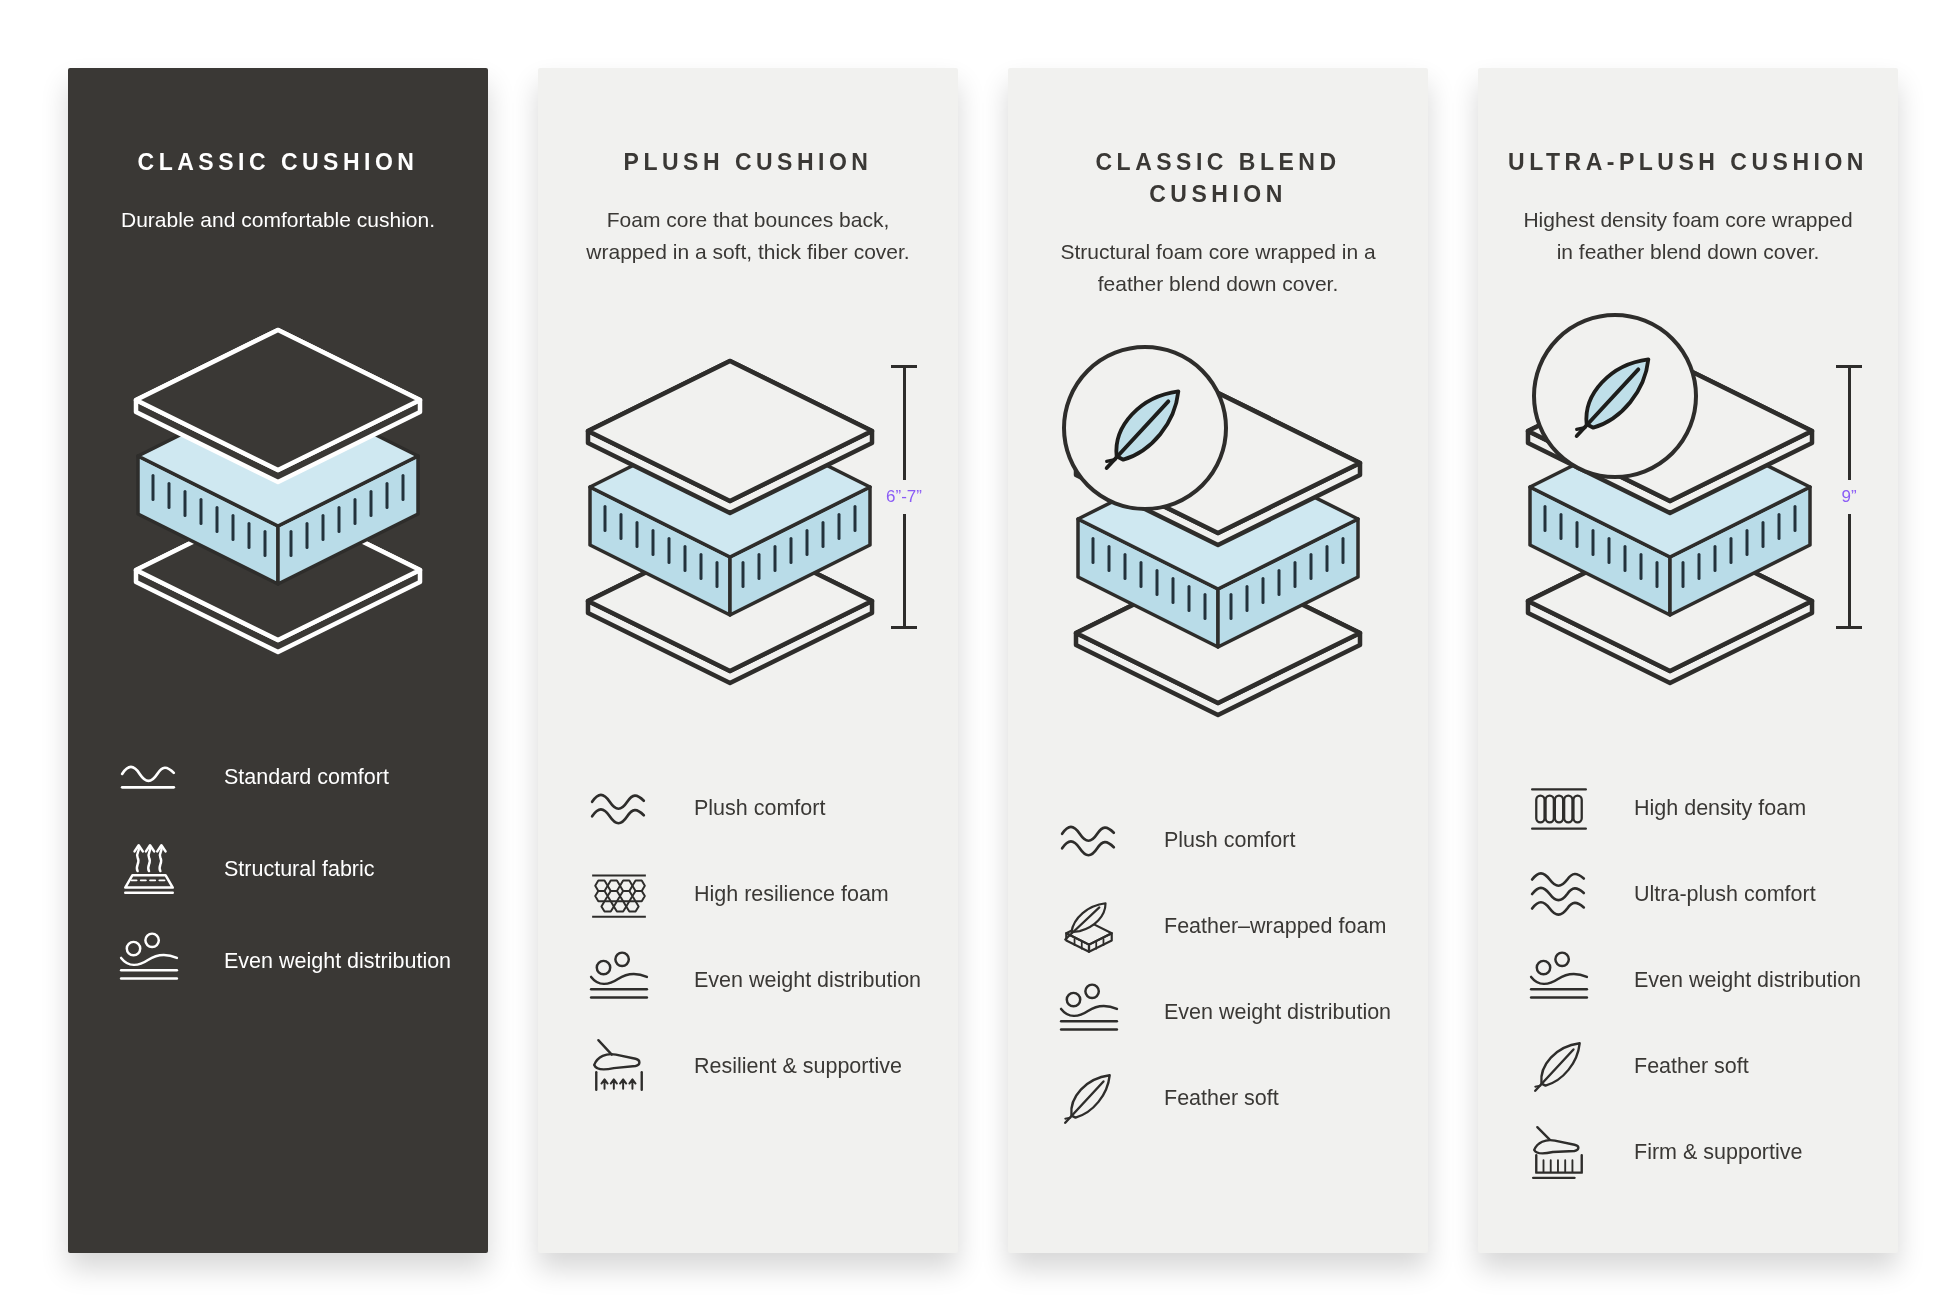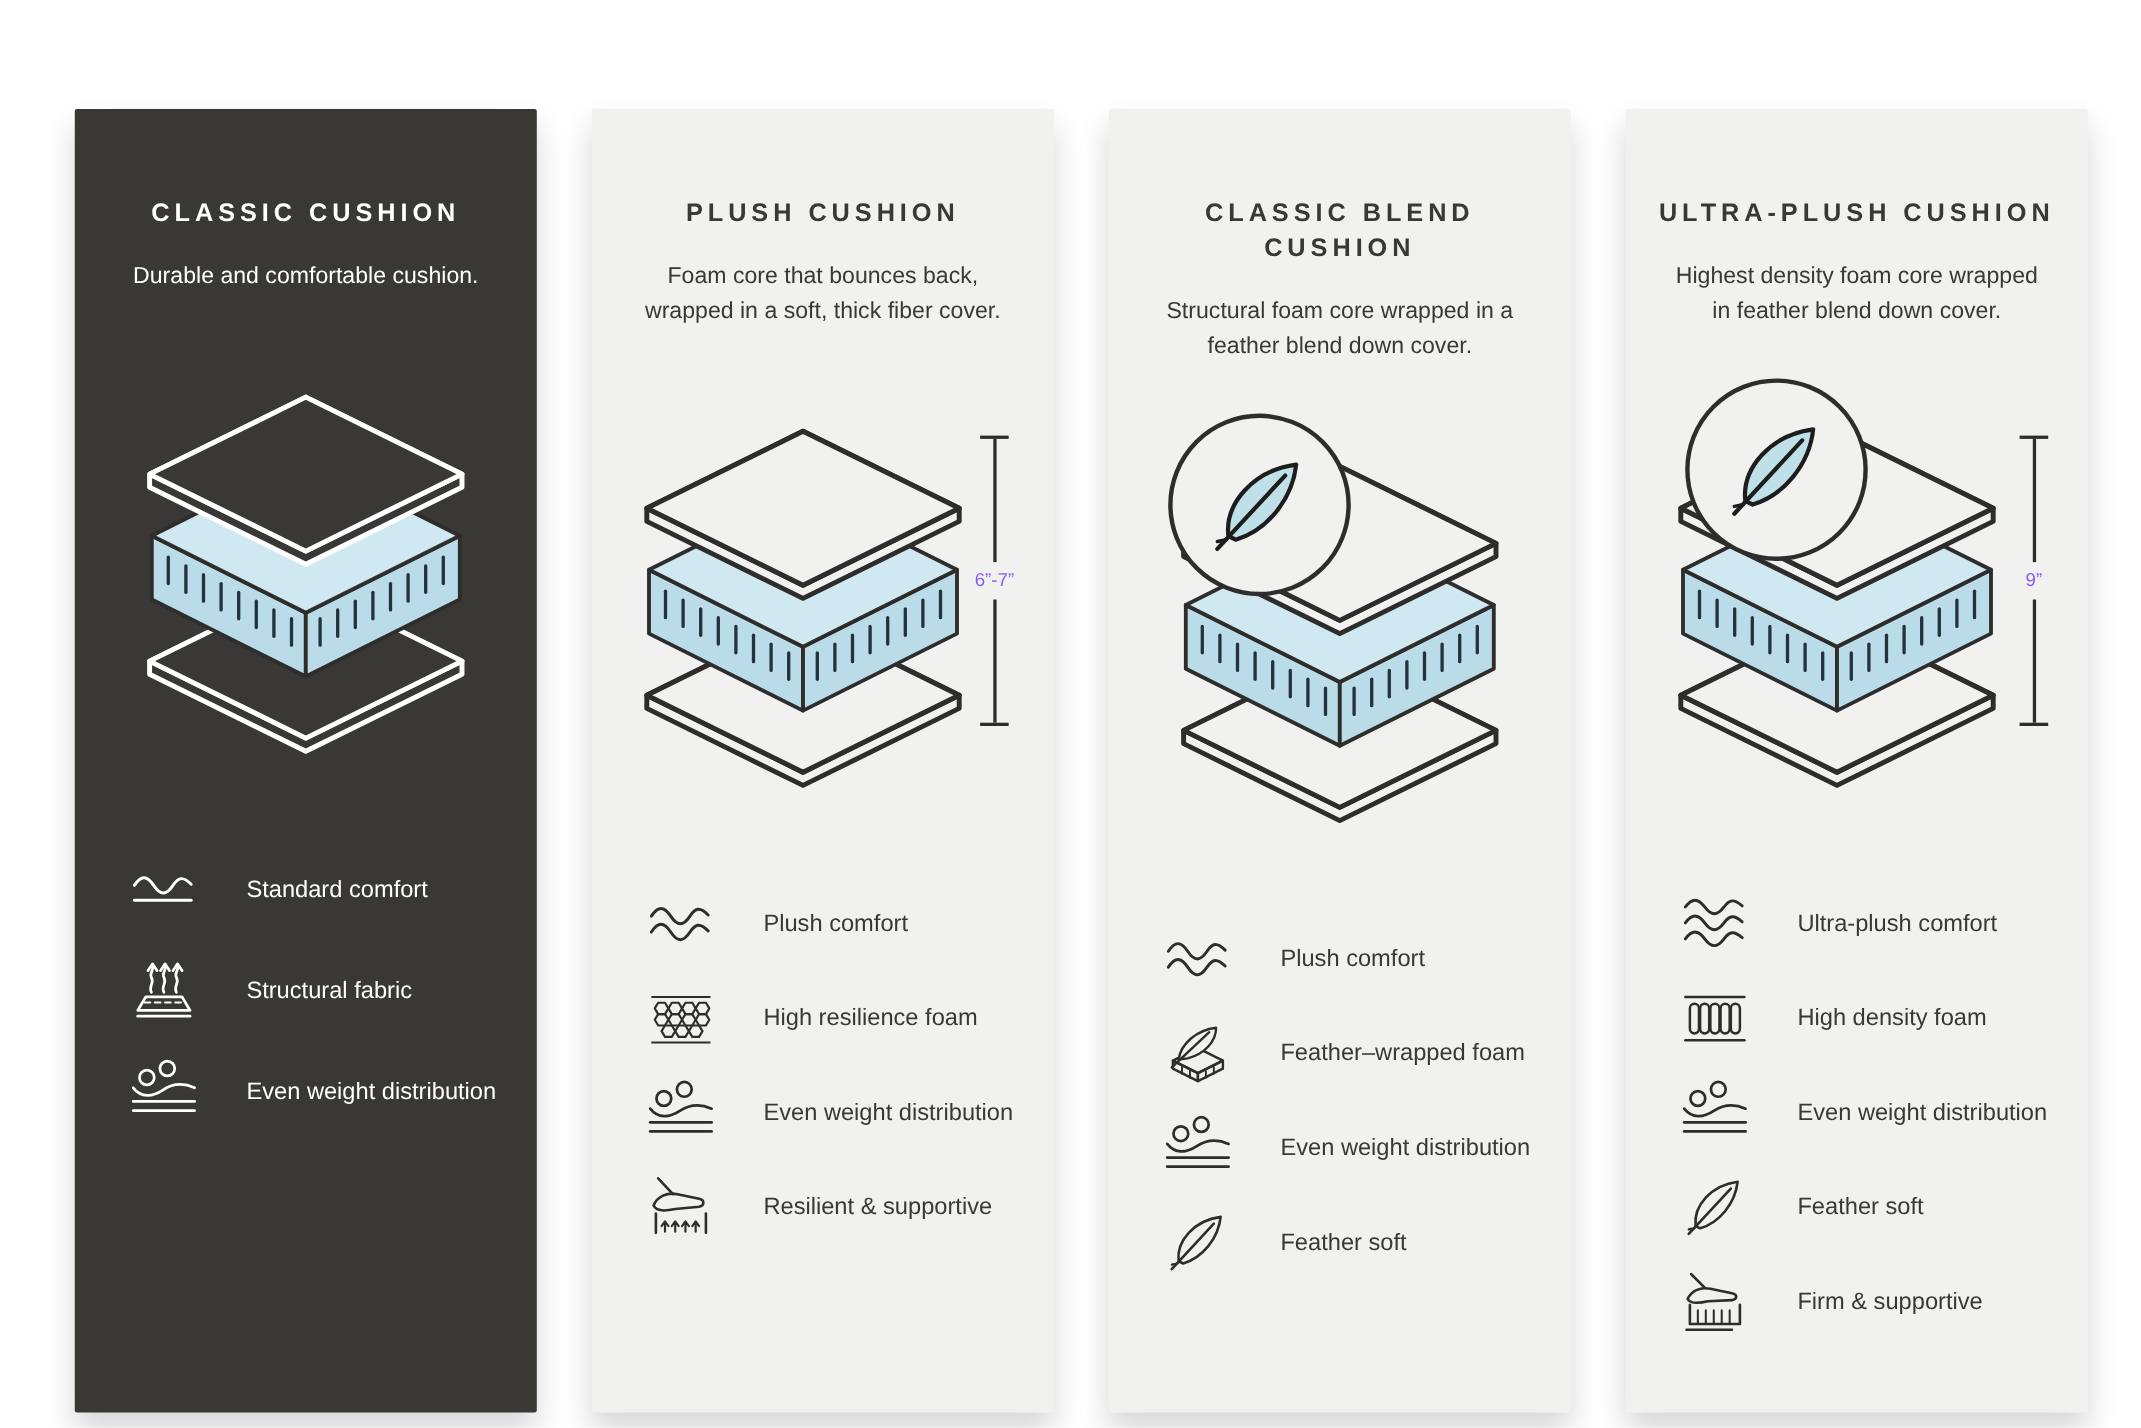--- a/index.html
+++ b/index.html
@@ -12,21 +12,20 @@
   .board { display:flex; gap:50px; padding:68px 48px 0 68px; box-sizing:border-box; }
   .panel {
     width:420px; height:1185px; box-sizing:border-box;
     padding:78px 36px 0 36px;
     background:var(--panel-bg);
     color:var(--text);
     box-shadow:0 16px 28px rgba(0,0,0,0.16);
     border-radius:2px;
     position:relative;
     flex:none;
-    margin-top:31px;
   }
   .panel.light { --panel-bg:#f1f1ef; --text:#3a3835; --slab-line:#2e2d2b; --icon-color:#2e2d2b; }
   .panel.dark  { --panel-bg:#3a3835; --text:#ffffff; --slab-line:#ffffff; --icon-color:#ffffff; }
 
   .panel-title {
     text-align:center; font-weight:bold; font-size:23px;
     letter-spacing:4.5px; line-height:1.4; margin:0 -6px;
   }
   .panel-desc {
     text-align:center; font-size:21px; line-height:1.5;
@@ -365,32 +364,32 @@
         <div class="dim-cap"></div>
         <div class="dim-bar"></div>
         <div class="dim-label">9”</div>
         <div class="dim-bar"></div>
         <div class="dim-cap"></div>
       </div>
     </div>
     <div class="features">
       <div class="feature">
         <svg>
+            <use href="#sym-density"></use>
+          </svg>
+        <span class="feature-label">High density foam</span>
+      </div>
+      <div class="feature">
+        <svg>
             <use href="#sym-wave3"></use>
           </svg>
         <span class="feature-label">Ultra-plush comfort</span>
       </div>
       <div class="feature">
         <svg>
-            <use href="#sym-density"></use>
-          </svg>
-        <span class="feature-label">High density foam</span>
-      </div>
-      <div class="feature">
-        <svg>
             <use href="#sym-evenweight"></use>
           </svg>
         <span class="feature-label">Even weight distribution</span>
       </div>
       <div class="feature">
         <svg>
             <use href="#sym-feather"></use>
           </svg>
         <span class="feature-label">Feather soft</span>
       </div>

